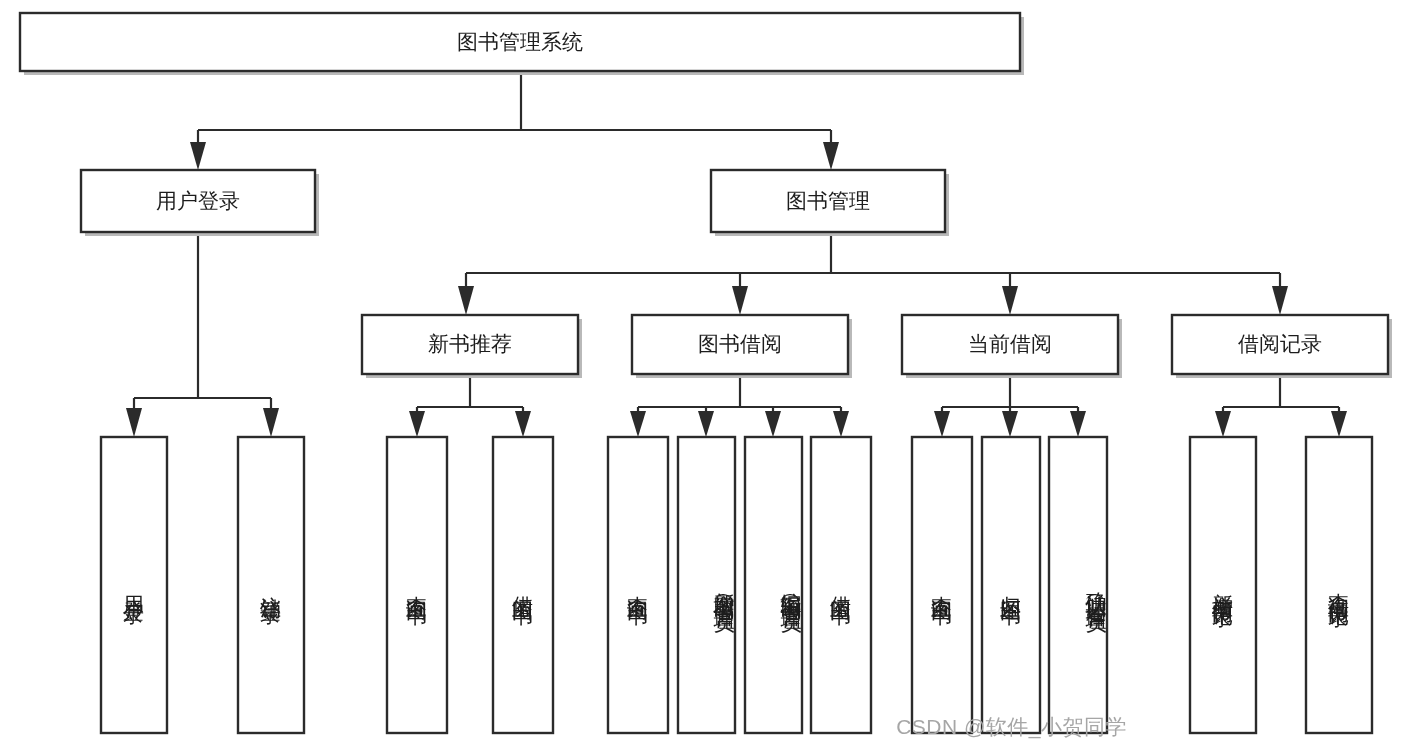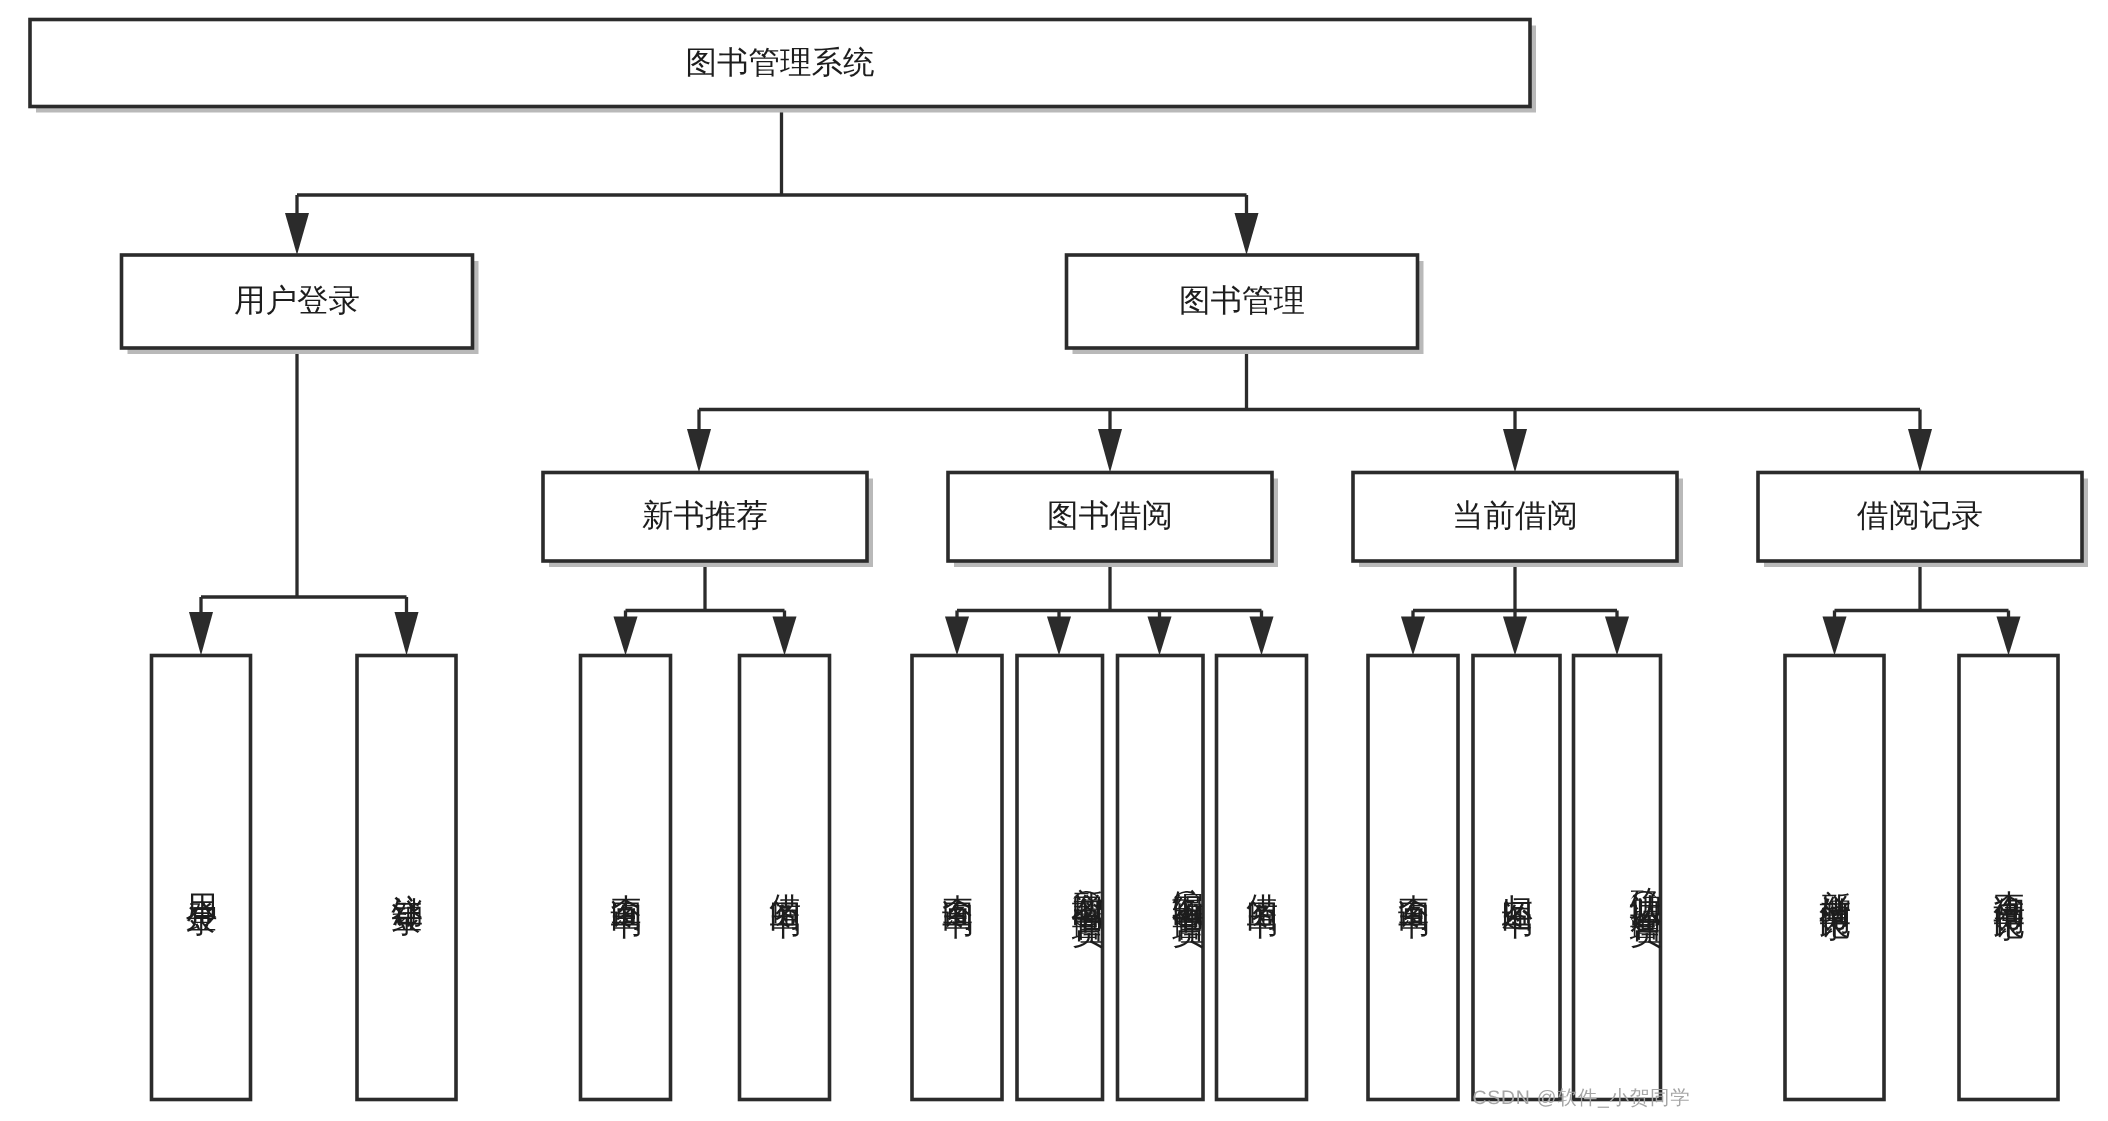--- a/index.html
+++ b/index.html
@@ -66,21 +66,21 @@
     justify-content: center;
     text-align: center;
     white-space: nowrap;
     pointer-events: none;
   }
   .watermark {
     position: absolute;
     right: 10px;
     bottom: 6px;
     font-family: "Liberation Sans", "DejaVu Sans", sans-serif;
-    font-size: 13px;
+    font-size: 21px;
     color: #a6a6a6;
     letter-spacing: 0.5px;
     white-space: nowrap;
   }
 </style>
 </head>
 <body>
 
 <div id="diagram-root">
 

